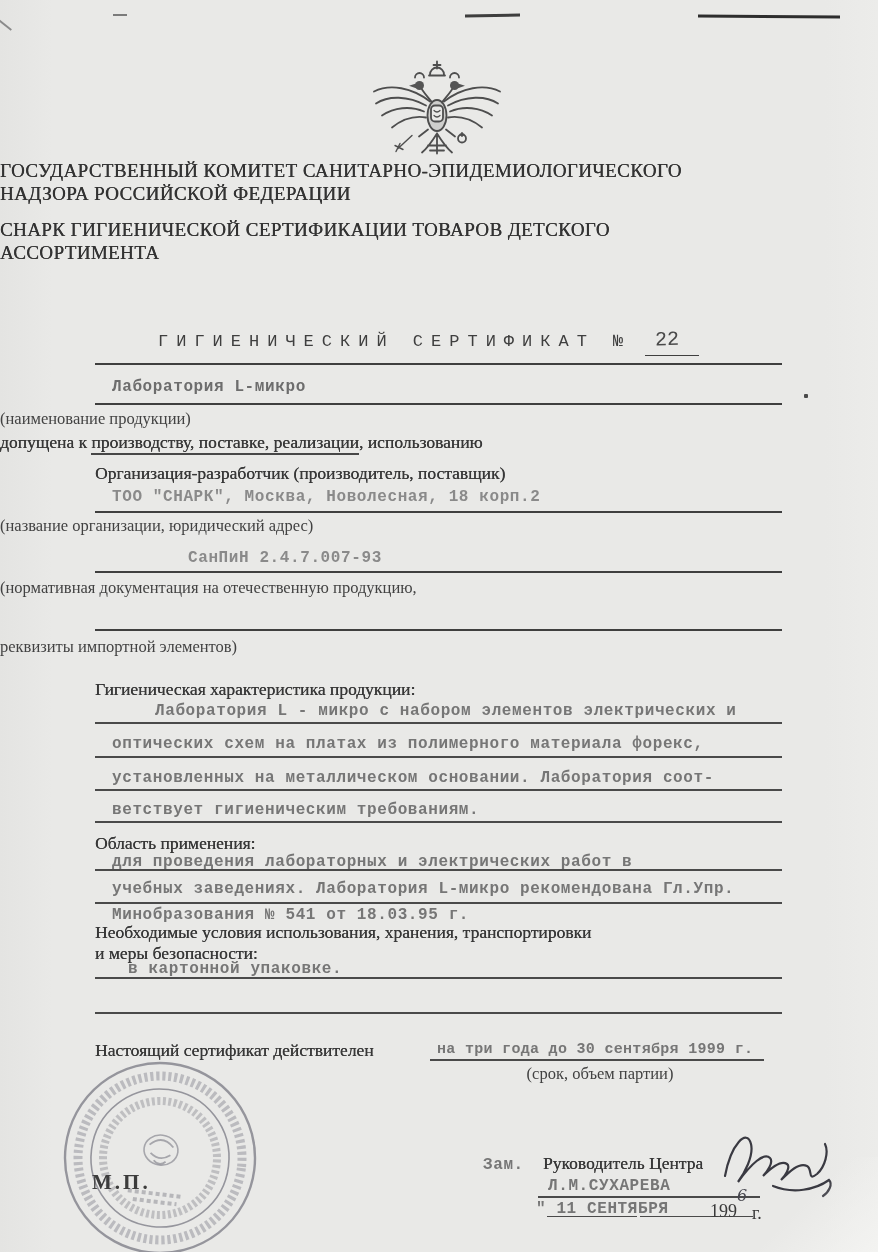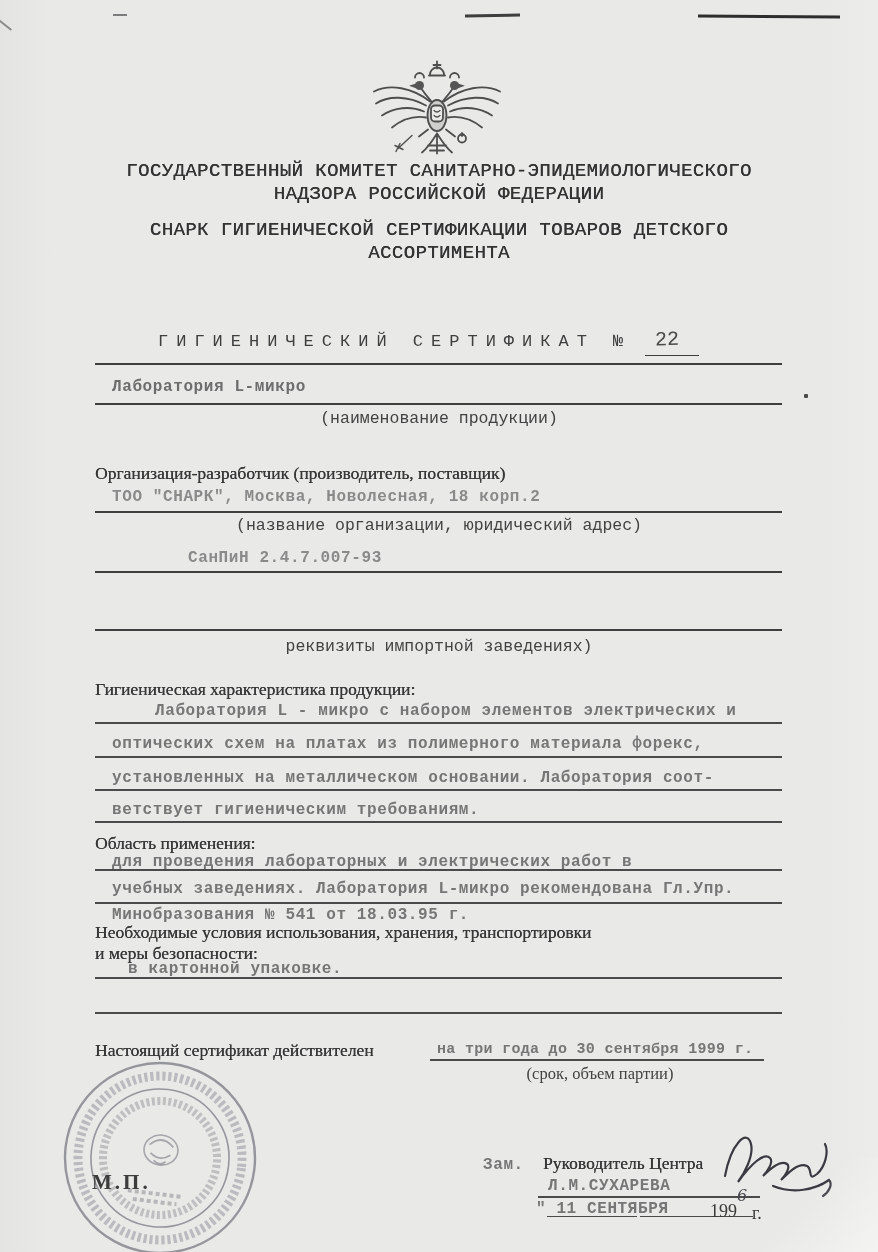--- a/index.html
+++ b/index.html
@@ -4,21 +4,21 @@
 <style>
   html,body{margin:0;padding:0;background:#555;}
   .page{
     position:relative;width:878px;height:1252px;margin:0 auto;
     background:linear-gradient(90deg,#e4e4e2 0,#e9e9e7 6%,#e9e9e7 94%,#ececea 100%);
     overflow:hidden;
     font-family:"Liberation Serif","DejaVu Serif",serif;
     color:#3a3a3a;
   }
   .abs{position:absolute;}
-  .center{left:0;right:0;text-align:center;font-family:Liberation Mono, monospace;}
+  .center{left:0;right:0;text-align:left;}
   .hline{font-size:19px;letter-spacing:.4px;color:#333;text-shadow:.3px 0 0 currentColor;}
   .sub{font-size:16.5px;color:#3d3d3d;}
   .label{font-size:17.5px;color:#383838;text-shadow:.2px 0 0 currentColor;}
   .caption{font-size:16.5px;color:#424242;}
   .type{font-family:"Liberation Mono","DejaVu Sans Mono",monospace;font-size:16px;letter-spacing:.6px;color:#6d6d6d;white-space:nowrap;font-weight:bold;}
   .type.f1{color:#8a8a8a;}
   .type.f2{color:#767676;}
   .type.small{font-size:15px;letter-spacing:.3px;}
   .rule{position:absolute;height:0;border-top:2px solid #3f3f3f;}
   .rule.soft{border-top-color:#4a4a4a;}
@@ -69,30 +69,32 @@
   <div class="abs center hline" style="top:242px">АССОРТИМЕНТА</div>
 
   <div class="abs titlebar" style="left:158px;top:332px">ГИГИЕНИЧЕСКИЙ СЕРТИФИКАТ №</div>
   <div class="abs certnum" style="left:655px;top:328px">22</div>
   <div class="rule" style="left:645px;top:355px;width:54px;border-top-width:1.8px"></div>
   <div class="rule" style="left:95px;top:363px;width:687px"></div>
 
   <div class="abs type" style="left:112px;top:378px">Лаборатория L-микро</div>
   <div class="rule" style="left:95px;top:403px;width:687px"></div>
   <div class="abs center caption" style="top:409px">(наименование продукции)</div>
+  <div class="abs center label" style="top:432px"><span>допущена к </span><span class="uline">производству, поставке, реализации</span><span>, использованию</span></div>
 
   <div class="abs label" style="left:95px;top:463px">Организация-разработчик (производитель, поставщик)</div>
   <div class="abs type f1" style="left:112px;top:488px">ТОО "СНАРК", Москва, Новолесная, 18 корп.2</div>
   <div class="rule" style="left:95px;top:511px;width:687px"></div>
   <div class="abs center caption" style="top:516px">(название организации, юридический адрес)</div>
 
   <div class="abs type f1" style="left:188px;top:549px">СанПиН 2.4.7.007-93</div>
   <div class="rule" style="left:95px;top:571px;width:687px"></div>
+  <div class="abs center caption" style="top:578px">(нормативная документация на отечественную продукцию,</div>
   <div class="rule" style="left:95px;top:629px;width:687px"></div>
-  <div class="abs center caption" style="top:637px">реквизиты импортной заведениях)</div>
+  <div class="abs center caption" style="top:637px">реквизиты импортной элементов)</div>
 
   <div class="abs label" style="left:95px;top:679px">Гигиеническая характеристика продукции:</div>
   <div class="abs type f2" style="left:155px;top:702px">Лаборатория L - микро с набором элементов электрических и</div>
   <div class="rule soft" style="left:95px;top:722px;width:687px"></div>
   <div class="abs type f2" style="left:112px;top:735px">оптических схем на платах из полимерного материала форекс,</div>
   <div class="rule soft" style="left:95px;top:756px;width:687px"></div>
   <div class="abs type f2" style="left:112px;top:769px">установленных на металлическом основании. Лаборатория соот-</div>
   <div class="rule soft" style="left:95px;top:789px;width:687px"></div>
   <div class="abs type f2" style="left:112px;top:801px">ветствует гигиеническим требованиям.</div>
   <div class="rule soft" style="left:95px;top:821px;width:687px"></div>

